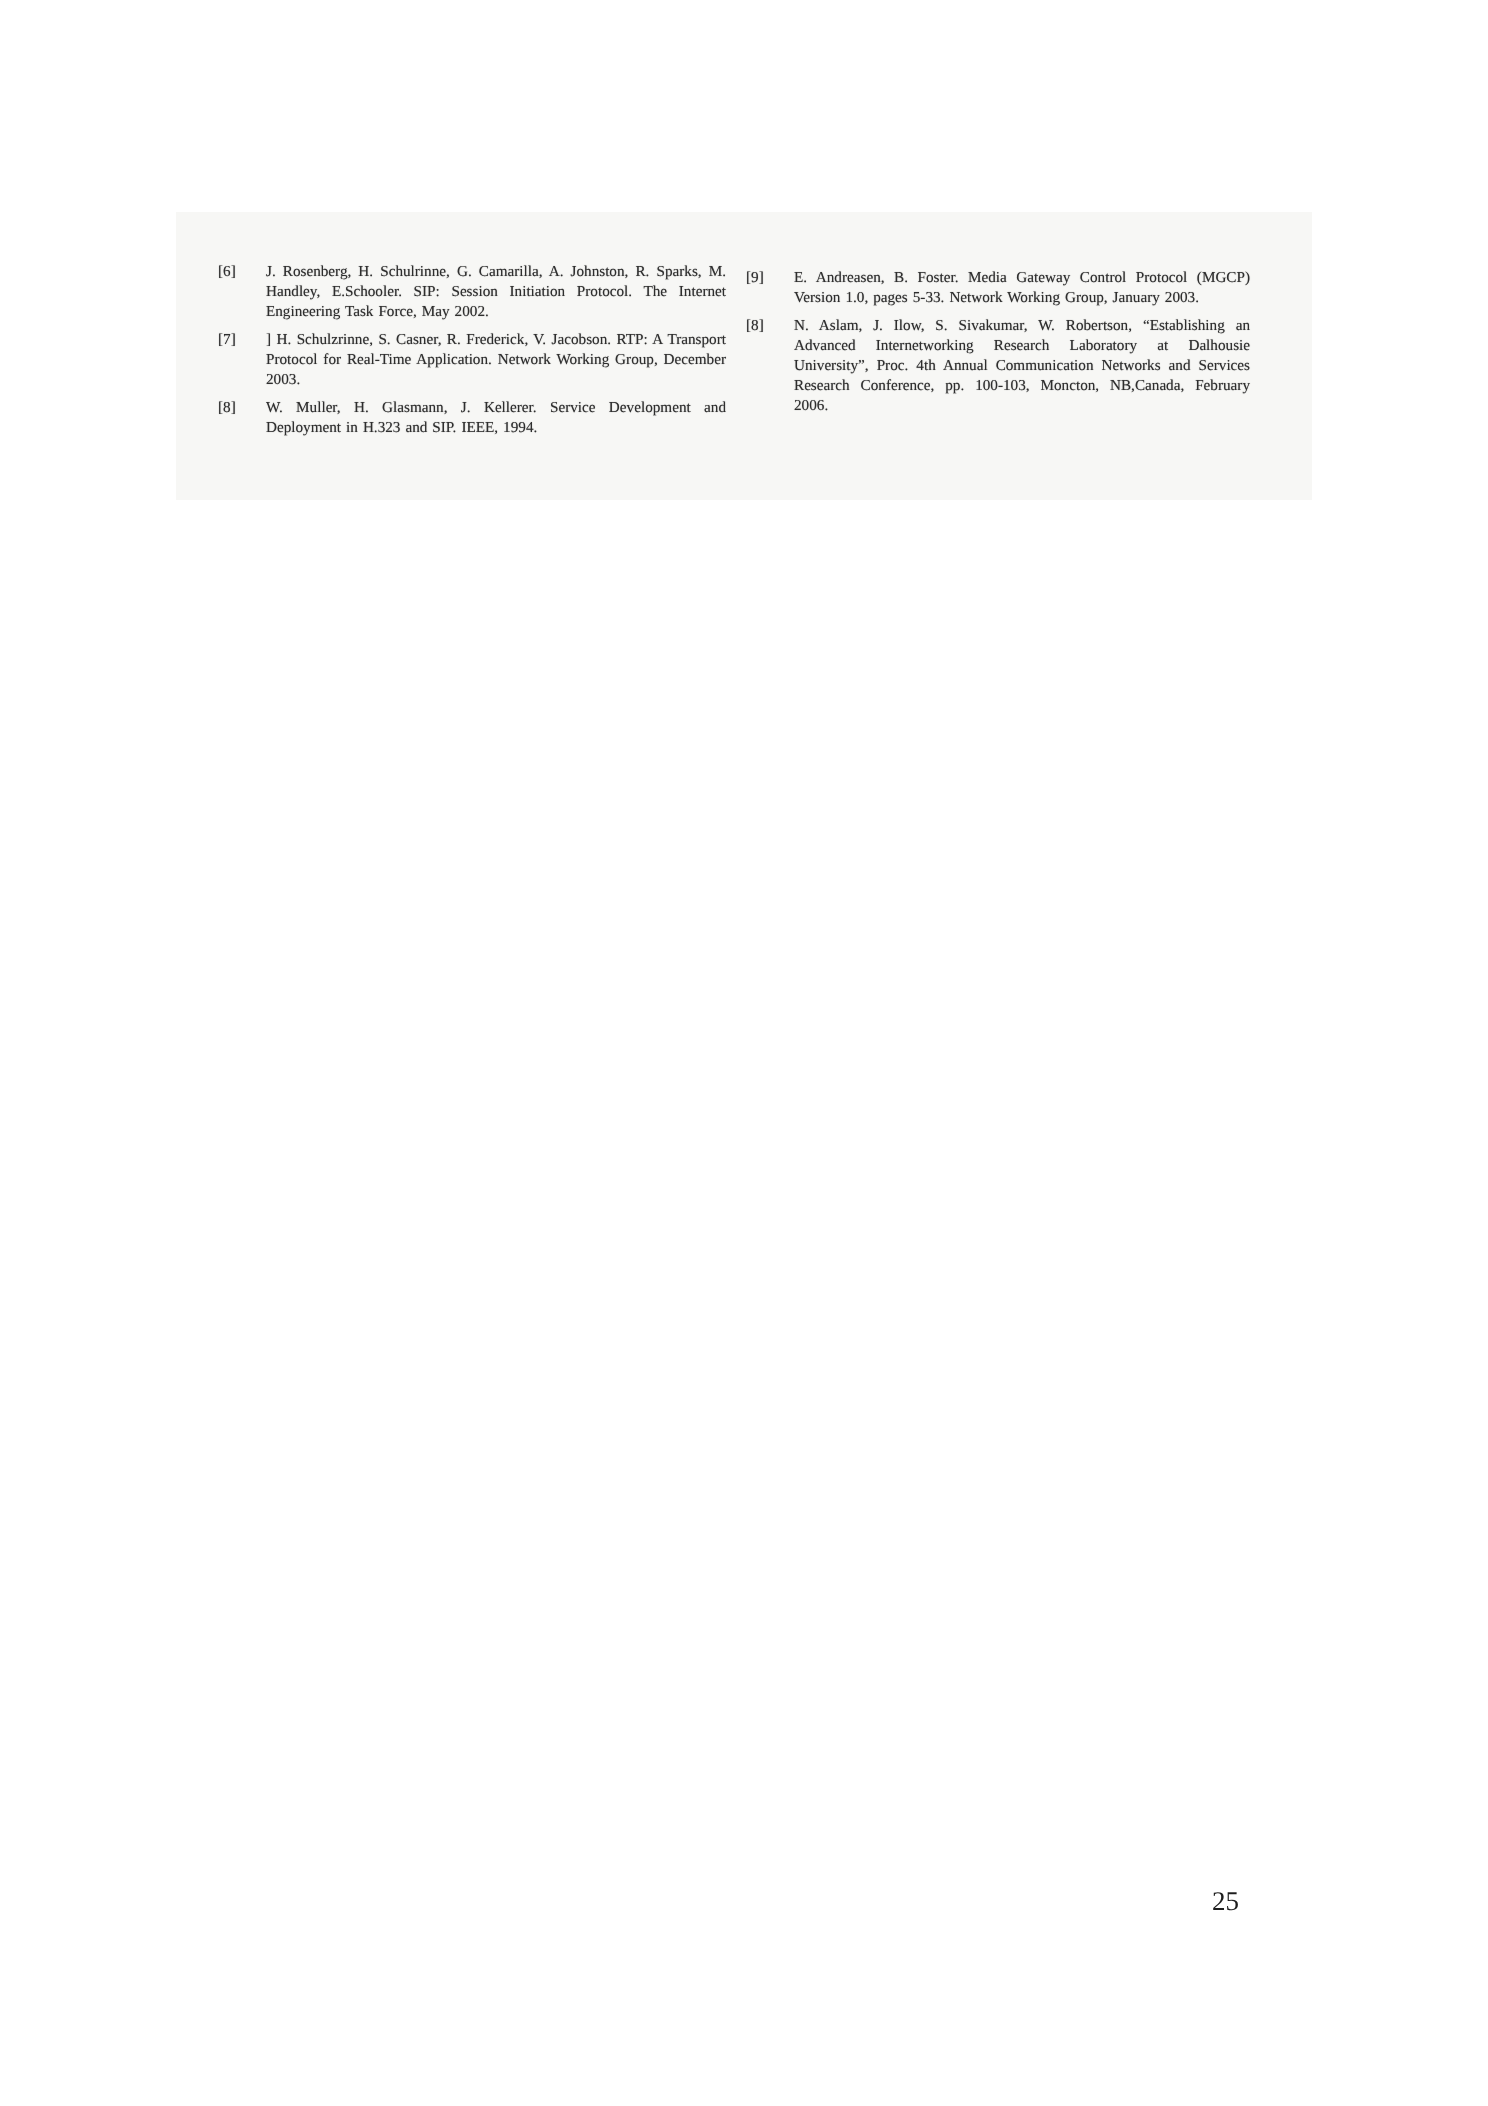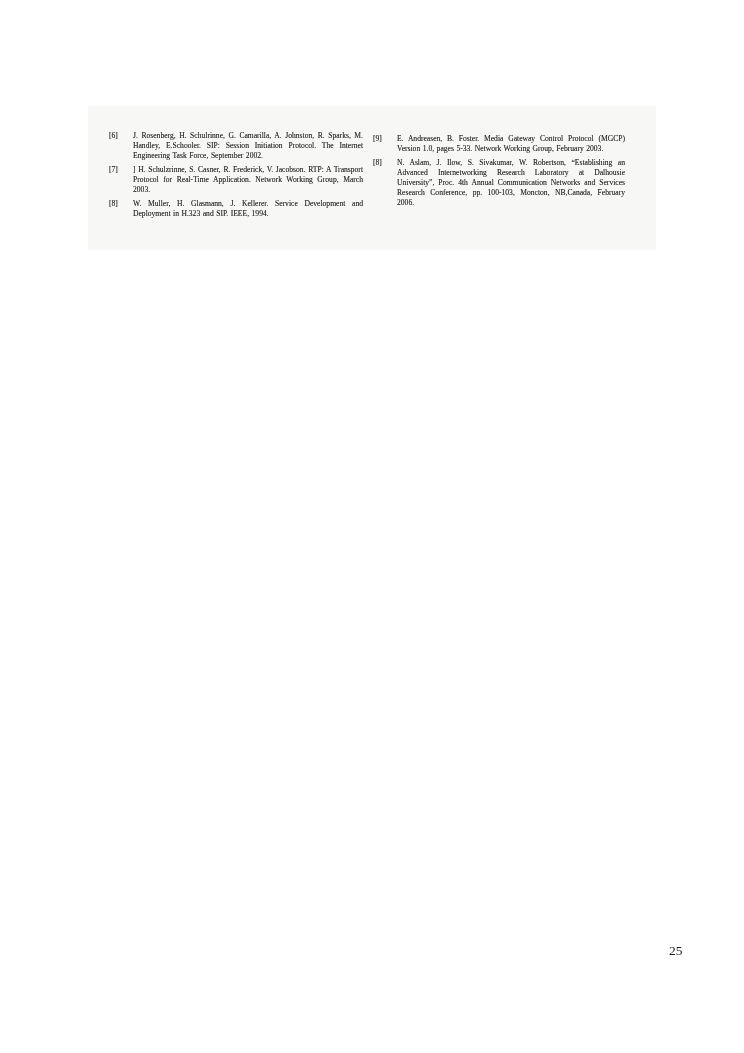--- a/index.html
+++ b/index.html
@@ -52,52 +52,52 @@
     flex: 1 1 auto;
     font-size: 7.6px;
     line-height: 9.9px;
     text-align: justify;
     text-align-last: left;
     text-shadow: 0 0 0.5px rgba(40,40,40,0.55);
     word-spacing: 0.6px;
   }
   .page-number {
     position: absolute;
-    left: 669px;
+    left: 606px;
     top: 943px;
     font-size: 13.5px;
     color: #1d1d1d;
   }
 </style>
 </head>
 <body>
 
 <div>
 
   <div class="scan-shade"></div>
 
   <div class="col col-left">
     <div class="ref">
       <span class="ref-label">[6]</span>
-      <span class="ref-text">J. Rosenberg, H. Schulrinne, G. Camarilla, A. Johnston, R. Sparks, M. Handley, E.Schooler. SIP: Session Initiation Protocol. The Internet Engineering Task Force, September 2002.</span>
+      <span class="ref-text">J. Rosenberg, H. Schulrinne, G. Camarilla, A. Johnston, R. Sparks, M. Handley, E.Schooler. SIP: Session Initiation Protocol. The Internet Engineering Task Force, May 2002.</span>
     </div>
     <div class="ref">
       <span class="ref-label">[7]</span>
-      <span class="ref-text">] H. Schulzrinne, S. Casner, R. Frederick, V. Jacobson. RTP: A Transport Protocol for Real-Time Application. Network Working Group, March 2003.</span>
+      <span class="ref-text">] H. Schulzrinne, S. Casner, R. Frederick, V. Jacobson. RTP: A Transport Protocol for Real-Time Application. Network Working Group, December 2003.</span>
     </div>
     <div class="ref">
       <span class="ref-label">[8]</span>
       <span class="ref-text">W. Muller, H. Glasmann, J. Kellerer. Service Development and Deployment in H.323 and SIP. IEEE, 1994.</span>
     </div>
   </div>
 
   <div class="col col-right">
     <div class="ref">
       <span class="ref-label">[9]</span>
-      <span class="ref-text">E. Andreasen, B. Foster. Media Gateway Control Protocol (MGCP) Version 1.0, pages 5-33. Network Working Group, February 2003.</span>
+      <span class="ref-text">E. Andreasen, B. Foster. Media Gateway Control Protocol (MGCP) Version 1.0, pages 5-33. Network Working Group, January 2003.</span>
     </div>
     <div class="ref">
       <span class="ref-label">[8]</span>
       <span class="ref-text">N. Aslam, J. Ilow, S. Sivakumar, W. Robertson, “Establishing an Advanced Internetworking Research Laboratory at Dalhousie University”, Proc. 4th Annual Communication Networks and Services Research Conference, pp. 100-103, Moncton, NB,Canada, February 2006.</span>
     </div>
   </div>
 
   <div class="page-number">25</div>
 
 </div>

